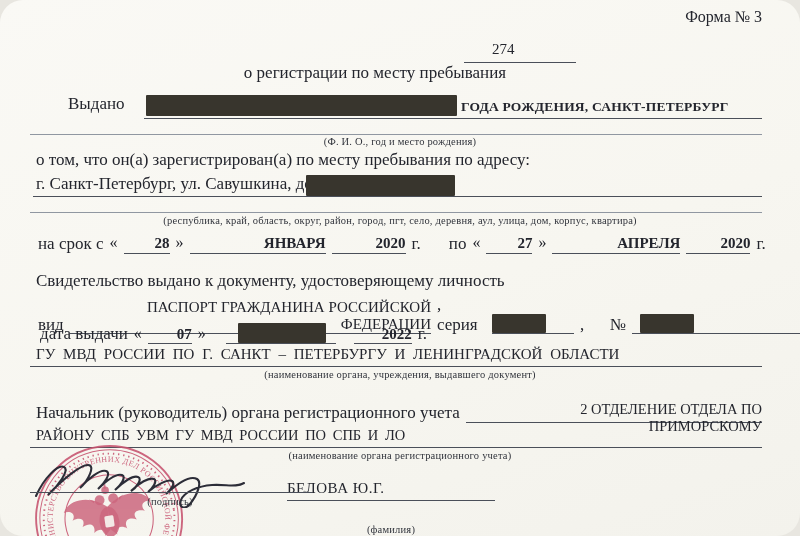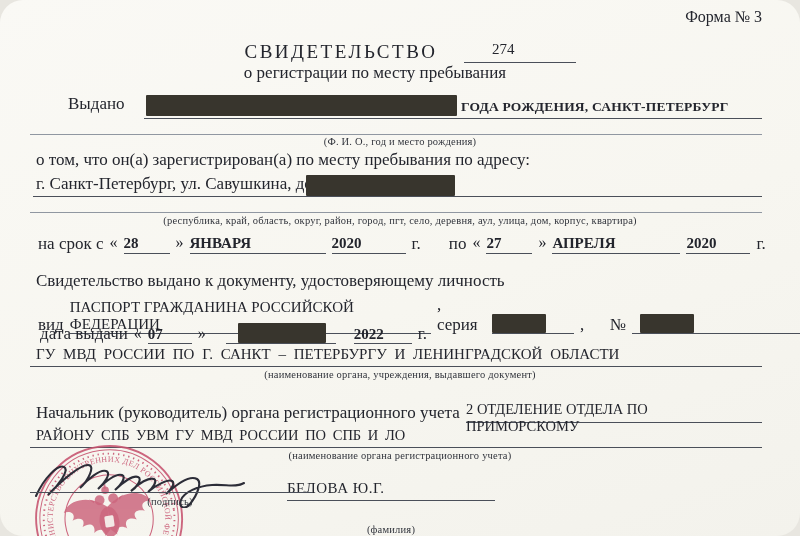--- a/index.html
+++ b/index.html
@@ -11,40 +11,39 @@
   .page{
     position:relative;width:800px;height:536px;overflow:hidden;
     background:linear-gradient(160deg,#faf9f5 0%,#f7f6f0 55%,#f3f2ec 100%);
     font-family:"Liberation Serif","DejaVu Serif",serif;
     color:var(--ink);
     border-radius:23px;
   }
   .abs{position:absolute;}
   .cap{font-size:10.5px;color:#31343c;text-align:center;letter-spacing:.2px;}
   .rule{border-top:1px solid var(--line);height:0;}
-  .fld{display:inline-block;border-bottom:1.4px solid var(--rule);text-align:left;box-sizing:border-box;}
+  .fld{display:inline-block;border-bottom:1.4px solid var(--rule);text-align:right;box-sizing:border-box;}
   .bv{font-weight:bold;font-size:15px;}
   .redact{background:var(--redaction);border-radius:1px;display:inline-block;}
   .flexrow{display:flex;align-items:flex-end;gap:6px;}
   .base{font-size:17px;line-height:1.15;}
   .quote{font-size:16px;padding-bottom:1px;}
   .stamp-wrap{transform:rotate(-8deg);opacity:.88;pointer-events:none;}
   .stamp-wrap svg .sline{fill:none;stroke:var(--stamp);}
   .stamp-wrap svg .sfill{fill:var(--stamp);stroke:none;}
   .stamp-wrap svg text{fill:var(--stamp);}
   .sig svg path{fill:none;stroke:#2c2d38;stroke-width:2.1;stroke-linecap:round;}
 </style>
 </head>
 <body>
 
 <div class="page">
 
   <div class="abs" style="top:8px;right:38px;font-size:16px;">Форма № 3</div>
 
-  <div class="abs" style="top:41px;left:216px;width:250px;text-align:center;font-size:19px;letter-spacing:2.5px;">СВИДЕТЕЛЬСТВО</div>
   <div class="abs fld" style="top:41px;left:464px;width:112px;height:22px;text-align:left;padding-left:28px;font-size:15px;">274</div>
   <div class="abs" style="top:63px;left:210px;width:330px;text-align:center;font-size:17px;">о регистрации по месту пребывания</div>
 
   <div class="abs base" style="top:94px;left:68px;">Выдано</div>
   <div class="abs" style="top:94px;left:144px;width:618px;height:24px;border-bottom:1.6px solid var(--rule);"></div>
   <div class="abs redact" style="top:95px;left:146px;width:311px;height:21px;"></div>
   <div class="abs" style="top:99px;left:461px;font-weight:bold;font-size:13.5px;letter-spacing:.2px;">ГОДА РОЖДЕНИЯ, САНКТ-ПЕТЕРБУРГ</div>
 
   <div class="abs rule" style="top:134px;left:30px;width:732px;"></div>
   <div class="abs cap" style="top:136px;left:200px;width:400px;">(Ф. И. О., год и место рождения)</div>

